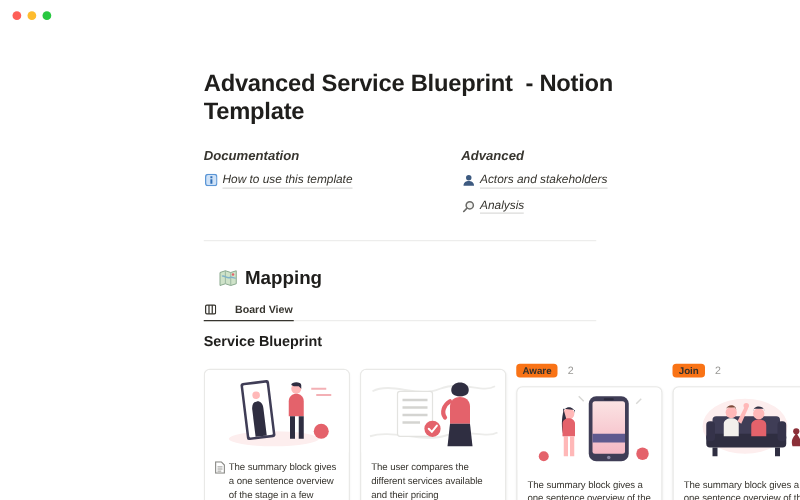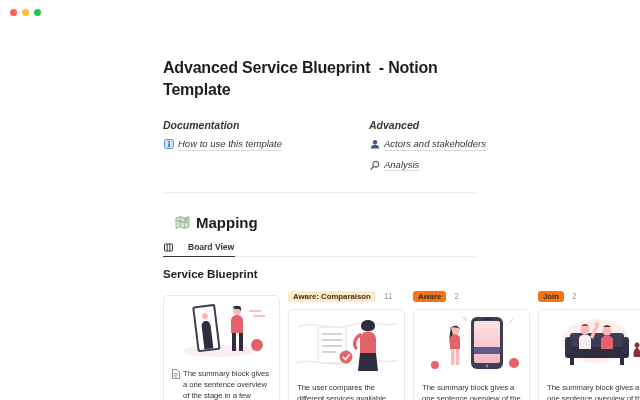--- a/index.html
+++ b/index.html
@@ -6,21 +6,21 @@
   html,body { width:640px; height:400px; overflow:hidden; background:#fff;
     font-family:"Liberation Sans","DejaVu Sans",sans-serif; color:#37352f; }
 
   
   .traffic { position:absolute; top:9px; left:10px; display:flex; gap:5px; }
   .dot { width:7px; height:7px; border-radius:50%; }
 
   
   .content { position:absolute; left:163px; top:0; width:477px; }
 
-  .page-title { margin-top:57px; width:334px; font-size:16px; line-height:22px;
+  .page-title { margin-top:57px; width:334px; font-size:19px; line-height:22px;
     font-weight:bold; letter-spacing:-0.2px; color:#1f1e1c; white-space:pre-wrap; }
 
   .link-cols { display:flex; margin-top:18px;font-style:italic; }
   .link-col-1 { width:170px; }
   .link-col-2 { width:160px;margin-left:36px; }
   .col-heading { font-size:10.5px; font-weight:bold; margin-bottom:7px; color:#37352f; }
   .page-link { display:flex; align-items:center; gap:4px; margin-bottom:8px; cursor:pointer; }
   .page-link .lbl { font-size:9.5px; border-bottom:1px solid rgba(55,53,47,0.18); padding-bottom:0.5px; }
   .ico { display:inline-flex; width:11px; height:11px; align-items:center; justify-content:center; flex:none; }
 
@@ -164,24 +164,20 @@
                   <line x1="2" y1="6.2" x2="6" y2="6.2" stroke="#8a8a86" stroke-width="0.7"></line>
                   <line x1="2" y1="7.9" x2="5" y2="7.9" stroke="#8a8a86" stroke-width="0.7"></line>
                 </svg>
             </span>
             <span>The summary block gives a one sentence overview of the stage in a few words so that people understand what happens here</span>
           </div>
         </div>
       </div>
 
       <div class="bcol">
-        <div class="colhead">
-          <span class="badge orange">Aware: Comparaison</span>
-          <span class="count">11</span>
-        </div>
         <div class="card">
           <div class="illus">
             <svg width="105" height="60" viewBox="0 0 105 60">
               <path d="M4 14 C20 6 40 20 58 12 C76 5 92 16 102 10" fill="none" stroke="#ececea" stroke-width="1.5"></path>
               <path d="M2 50 C20 44 44 56 64 49 C80 44 94 52 104 47" fill="none" stroke="#ececea" stroke-width="1.5"></path>
               <rect x="24" y="14" width="28" height="36" rx="2" fill="#fff" stroke="#e3e3e0" stroke-width="1"></rect>
               <line x1="28" y1="21" x2="48" y2="21" stroke="#d4d4d1" stroke-width="2"></line>
               <line x1="28" y1="27" x2="48" y2="27" stroke="#d4d4d1" stroke-width="2"></line>
               <line x1="28" y1="33" x2="48" y2="33" stroke="#d4d4d1" stroke-width="2"></line>
               <line x1="28" y1="39" x2="42" y2="39" stroke="#d4d4d1" stroke-width="2"></line>

